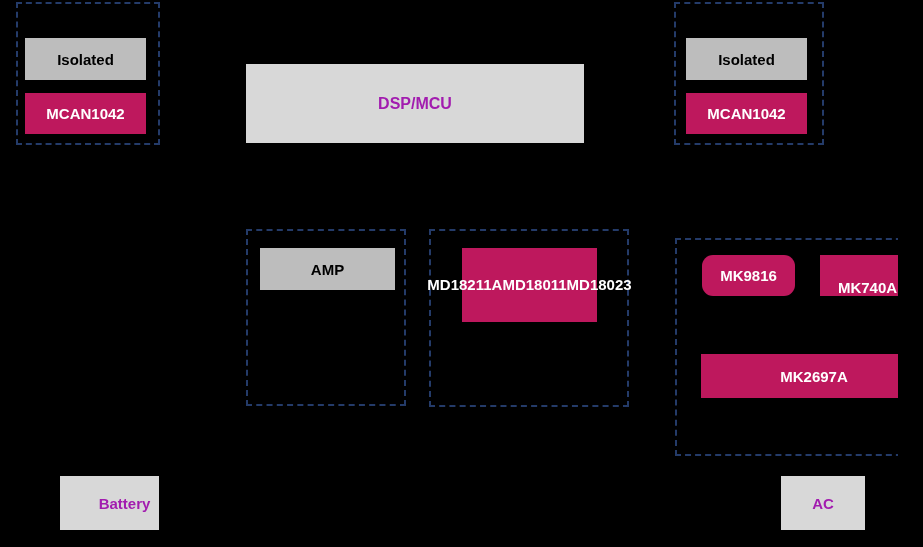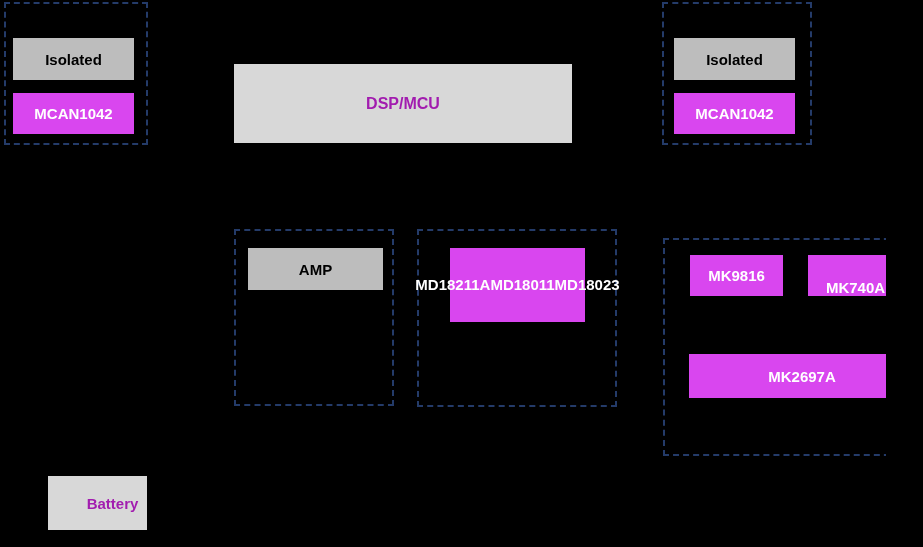--- a/index.html
+++ b/index.html
@@ -7,20 +7,21 @@
     padding: 0;
     background: #000000;
   }
   .canvas {
     position: relative;
     width: 886px;
     height: 547px;
     background: #000000;
     overflow: hidden;
     font-family: "Liberation Sans", "DejaVu Sans", sans-serif;
+    margin-left: 12px;
   }
   .dashed-group {
     position: absolute;
     border: 2px dashed #243B69;
     box-sizing: border-box;
     background: transparent;
   }
   .block {
     position: absolute;
     display: flex;
@@ -34,42 +35,42 @@
     background: #D8D8D8;
     color: #a21caf;
     font-size: 15px;
   }
   .gray-med {
     background: #BDBDBD;
     color: #000000;
     font-size: 15px;
   }
   .blue {
-    background: #d946ef;
+    background: #be185d;
     color: #FFFFFF;
     font-size: 15px;
   }
   .multiline {
     flex-direction: row;
     line-height: 24px;
   }
   
   #grp-left-can   { left: 4px;   top: 2px;   width: 144px; height: 143px; }
   #blk-iso-left   { left: 13px;  top: 38px;  width: 121px; height: 42px; }
   #blk-mcan-left  { left: 13px;  top: 93px;  width: 121px; height: 41px; }
   #blk-dsp        { left: 234px; top: 64px;  width: 338px; height: 79px; font-size: 16px; }
   #grp-right-can  { left: 662px; top: 2px;   width: 150px; height: 143px; }
   #blk-iso-right  { left: 674px; top: 38px;  width: 121px; height: 42px; }
   #blk-mcan-right { left: 674px; top: 93px;  width: 121px; height: 41px; }
   #grp-amp        { left: 234px; top: 229px; width: 160px; height: 177px; }
   #blk-amp        { left: 248px; top: 248px; width: 135px; height: 42px; align-items: center; }
   #grp-gd         { left: 417px; top: 229px; width: 200px; height: 178px; }
   #blk-gd         { left: 450px; top: 248px; width: 135px; height: 74px; }
   #grp-pfc        { left: 663px; top: 238px; width: 257px; height: 218px; }
-  #blk-mk9816     { left: 690px; top: 255px; width: 93px;  height: 41px; }
+  #blk-mk9816     { left: 690px; top: 255px; width: 93px;  height: 41px; border-radius: 11px; }
   #blk-mk740a     { left: 808px; top: 255px; width: 95px;  height: 41px; align-items: flex-end; }
   #blk-mk2697a    { left: 689px; top: 354px; width: 207px; height: 44px; padding-left: 19px; }
   #blk-battery    { left: 48px;  top: 476px; width: 99px;  height: 54px; padding-left: 30px; }
   #blk-ac         { left: 769px; top: 476px; width: 84px;  height: 54px; }
 </style>
 </head>
 <body>
 
 <div class="canvas">
 
@@ -112,14 +113,17 @@
   <div class="block blue" id="blk-mk740a">
     <span>MK740A</span>
   </div>
   <div class="block blue" id="blk-mk2697a">
     <span>MK2697A</span>
   </div>
 
   <div class="block gray-light" id="blk-battery">
     <span>Battery</span>
   </div>
+  <div class="block gray-light" id="blk-ac">
+    <span>AC</span>
+  </div>
 
 </div>
 
 </body></html>

